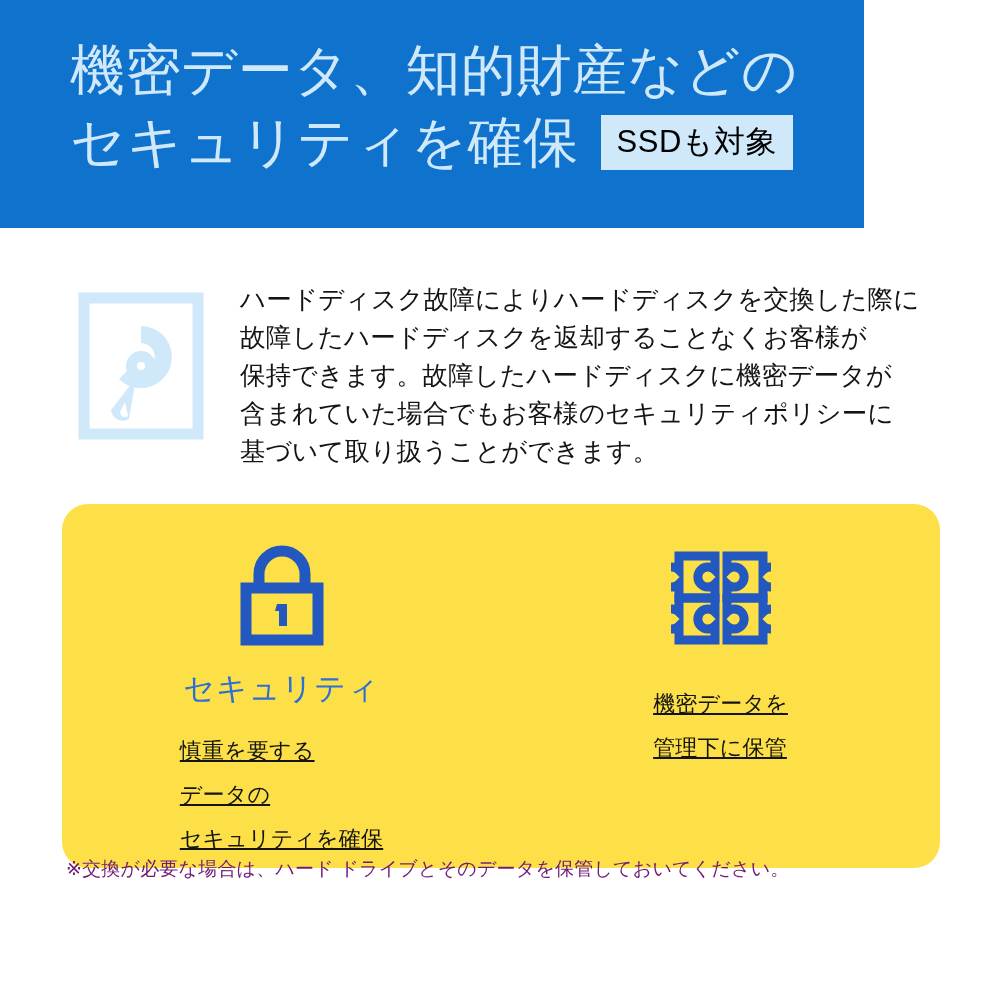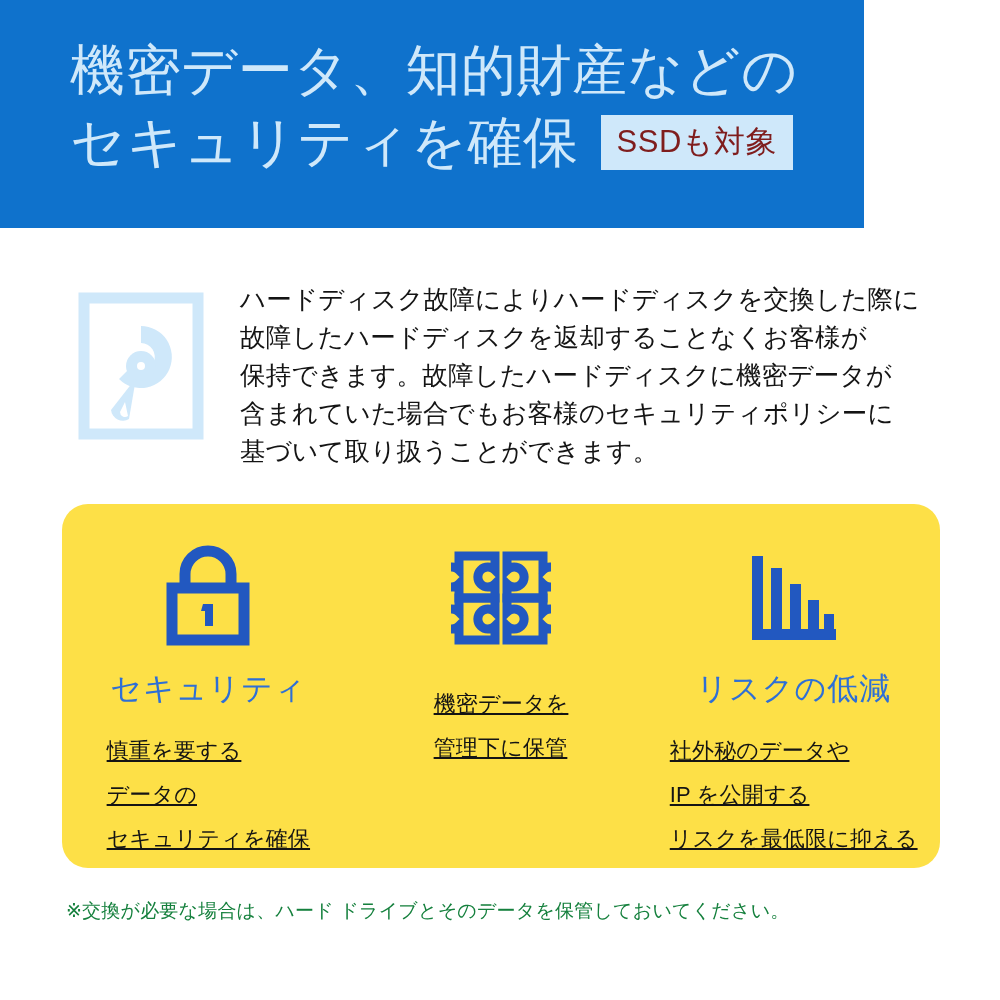--- a/index.html
+++ b/index.html
@@ -35,21 +35,21 @@
     white-space: nowrap;
     display: block;
   }
   .banner-line2-wrap {
     display: flex;
     align-items: center;
     gap: 22px;
   }
   .ssd-badge {
     background: #cfe8fa;
-    color: #7f1d1d;
+    color: #000000;
     font-size: 31px;
     font-weight: 400;
     line-height: 1;
     padding: 11px 16px 13px 16px;
     white-space: nowrap;
     letter-spacing: 0.5px;
   }
 
   
   .intro {
@@ -118,22 +118,22 @@
     white-space: pre-line;
     letter-spacing: 0.2px;
     text-decoration: underline;
   }
   .col-mid .col-desc { margin-top: 34px; }
 
   
   .footnote {
     position: absolute;
     left: 66px;
-    top: 898px;
-    color: #15803d;
+    top: 856px;
+    color: #701a75;
     font-size: 19px;
     line-height: 26px;
     letter-spacing: 0.2px;
     white-space: nowrap;
   }
 </style>
 </head>
 <body>
 
 <div class="banner">
@@ -186,34 +186,16 @@
           <path d="M92 8 H56 V22 a10 10 0 1 1 0 14 V50 H92 V36 a10 10 0 1 0 0 -14 Z" transform="translate(0,0)"></path>
           <path d="M8 92 H44 V78 a10 10 0 1 1 0 -14 V50 H8 V64 a10 10 0 1 0 0 14 Z"></path>
           <path d="M92 92 H56 V78 a10 10 0 1 0 0 -14 V50 H92 V64 a10 10 0 1 1 0 14 Z"></path>
         </g>
       </svg>
     </div>
     <div class="col-desc">機密データを
 管理下に保管</div>
   </div>
 
-  <div class="col col-right">
-    <div class="col-icon">
-      <svg width="100" height="100" viewBox="0 0 100 100" aria-hidden="true">
-        <g fill="#2258c0">
-          <rect x="8" y="8" width="11" height="84"></rect>
-          <rect x="8" y="81" width="84" height="11"></rect>
-          <rect x="27" y="20" width="11" height="61"></rect>
-          <rect x="46" y="36" width="11" height="45"></rect>
-          <rect x="64" y="52" width="11" height="29"></rect>
-          <rect x="80" y="66" width="10" height="15"></rect>
-        </g>
-      </svg>
-    </div>
-    <div class="col-title">リスクの低減</div>
-    <div class="col-desc">社外秘のデータや
-IP を公開する
-リスクを最低限に抑える</div>
-  </div>
 
 </div>
 
 <div class="footnote">※交換が必要な場合は、ハード ドライブとそのデータを保管しておいてください。</div>
 
 </body></html>

